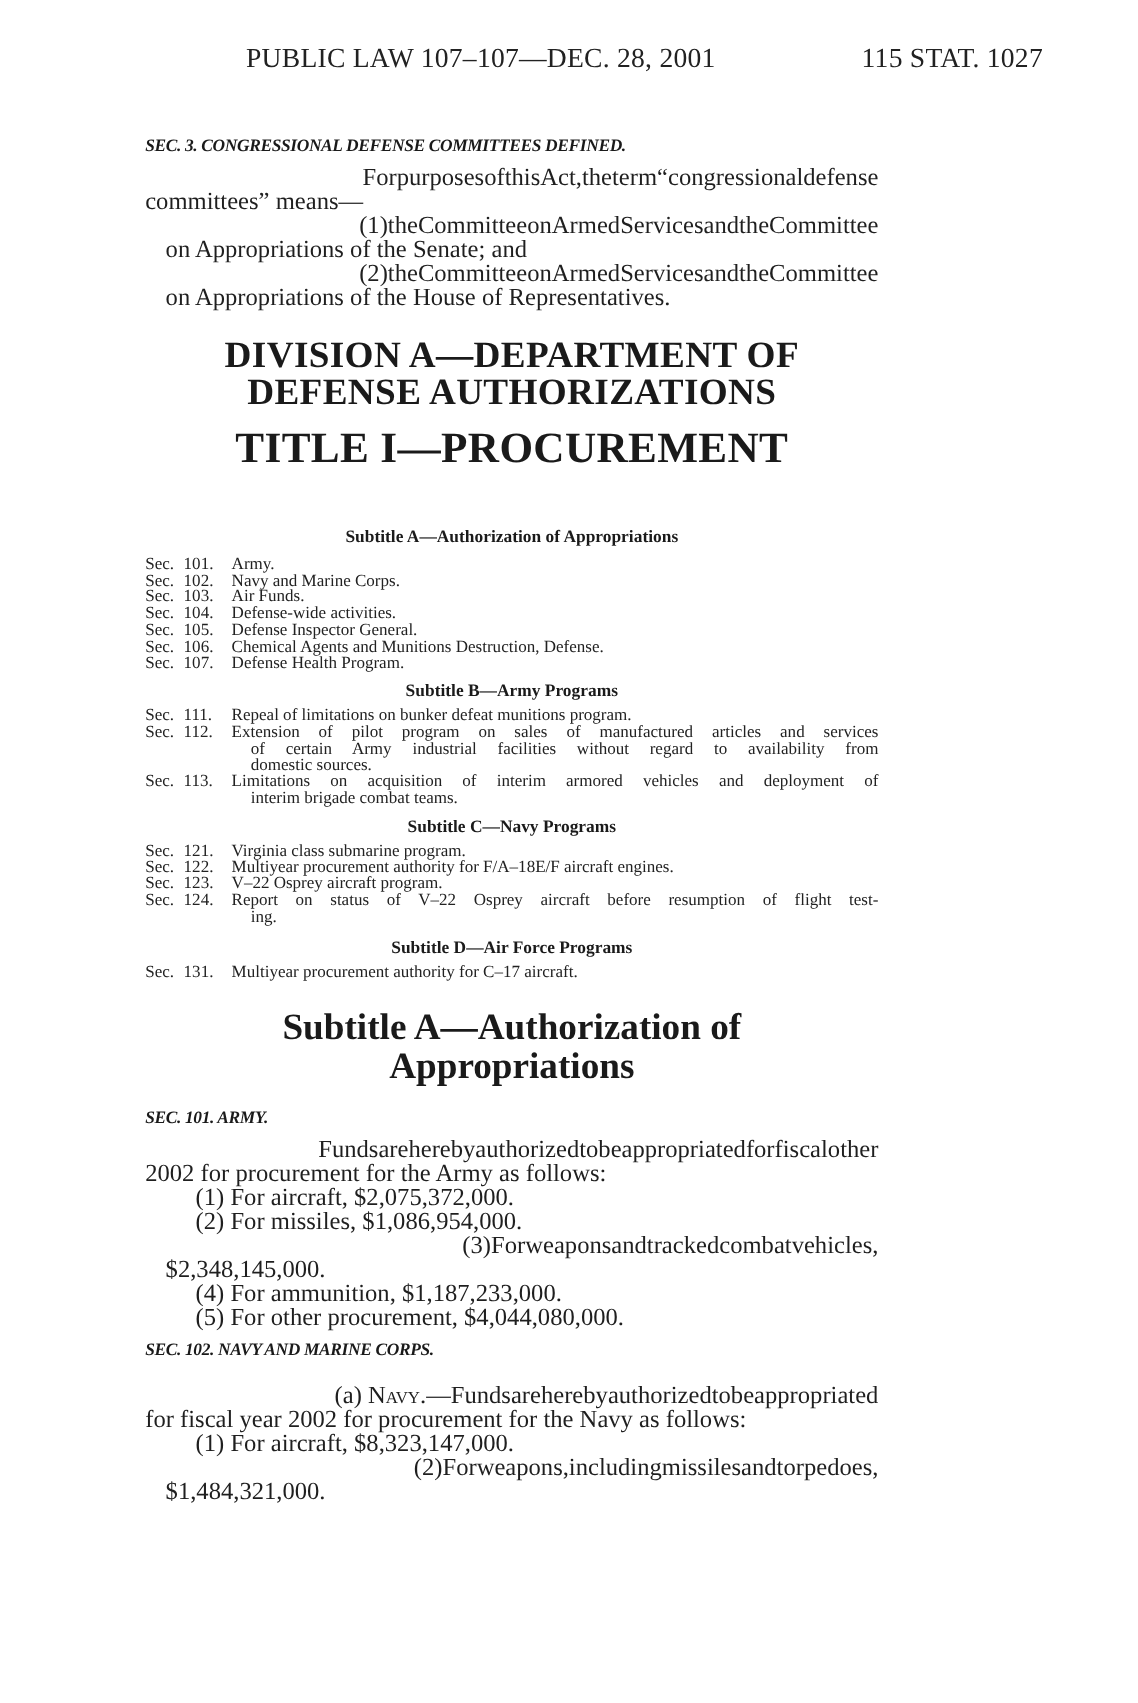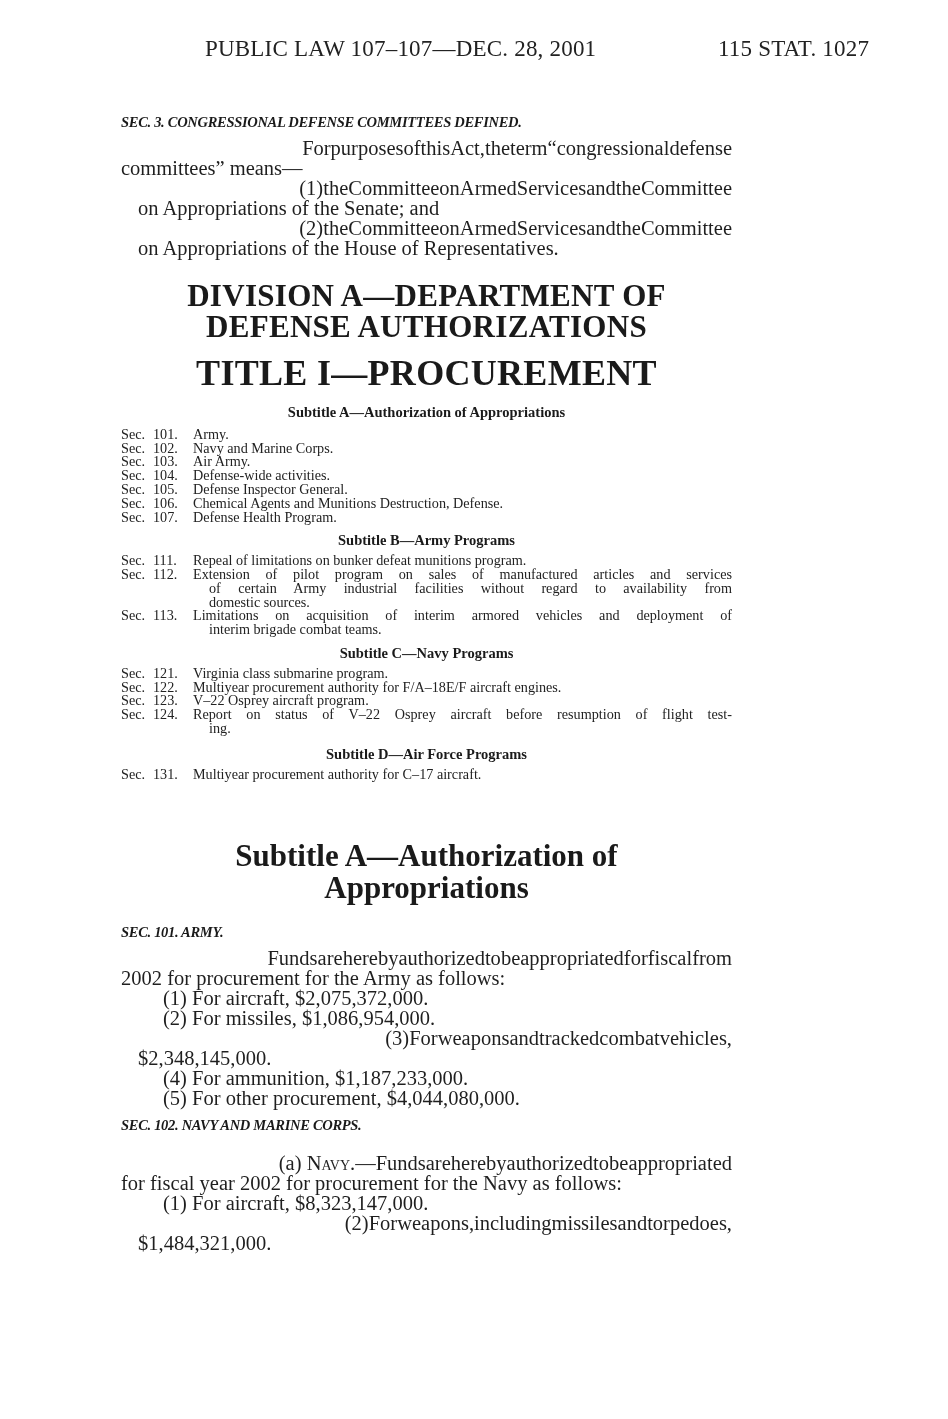--- a/index.html
+++ b/index.html
@@ -27,21 +27,21 @@
     font-family: "Liberation Serif", serif; font-weight: 900;
     font-size: 31px; line-height: 31px; text-align: center; color: #1a1a1a;
     letter-spacing: 0.3px;
   }
   .title-head {
     font-family: "Liberation Serif", serif; font-weight: 900;
     font-size: 36px; text-align: center; color: #1a1a1a; letter-spacing: 0.3px;
   }
   .toc-subtitle {
     font-family: "Liberation Serif", serif; font-weight: bold;
-    font-size: 14.5px; text-align: center; color: #1a1a1a;
+    font-size: 14.5px; text-align: center; color: #1a1a1a; margin-top: 36px;
   }
   .toc {
     font-family: "Liberation Serif", serif; font-size: 14.2px; line-height: 13.8px; color: #222;
   }
   .toc-row { display: flex; }
   .toc-sec { width: 32px; }
   .toc-num { width: 40px; }
   .toc-text { flex: 1; }
   .toc-cont { padding-left: 72px; }
   .toc-row.justify .toc-text { text-align: justify; text-align-last: justify; }
@@ -116,21 +116,21 @@
         <span class="toc-text">Army.</span>
       </div>
     <div class="toc-row">
         <span class="toc-sec">Sec.</span>
         <span class="toc-num">102.</span>
         <span class="toc-text">Navy and Marine Corps.</span>
       </div>
     <div class="toc-row">
         <span class="toc-sec">Sec.</span>
         <span class="toc-num">103.</span>
-        <span class="toc-text">Air Army.</span>
+        <span class="toc-text">Air Funds.</span>
       </div>
     <div class="toc-row">
         <span class="toc-sec">Sec.</span>
         <span class="toc-num">104.</span>
         <span class="toc-text">Defense-wide activities.</span>
       </div>
     <div class="toc-row">
         <span class="toc-sec">Sec.</span>
         <span class="toc-num">105.</span>
         <span class="toc-text">Defense Inspector General.</span>
@@ -207,21 +207,21 @@
     <div class="justify-line" style="padding-left:42px;">
       <span>Funds</span>
         <span>are</span>
         <span>hereby</span>
         <span>authorized</span>
         <span>to</span>
         <span>be</span>
         <span>appropriated</span>
         <span>for</span>
         <span>fiscal</span>
-        <span>from</span>
+        <span>other</span>
     </div>
     <div>2002 for procurement for the Army as follows:</div>
     <div style="padding-left:42px;">(1) For aircraft, $2,075,372,000.</div>
     <div style="padding-left:42px;">(2) For missiles, $1,086,954,000.</div>
     <div class="justify-line" style="padding-left:42px;">
       <span>(3)</span>
         <span>For</span>
         <span>weapons</span>
         <span>and</span>
         <span>tracked</span>

